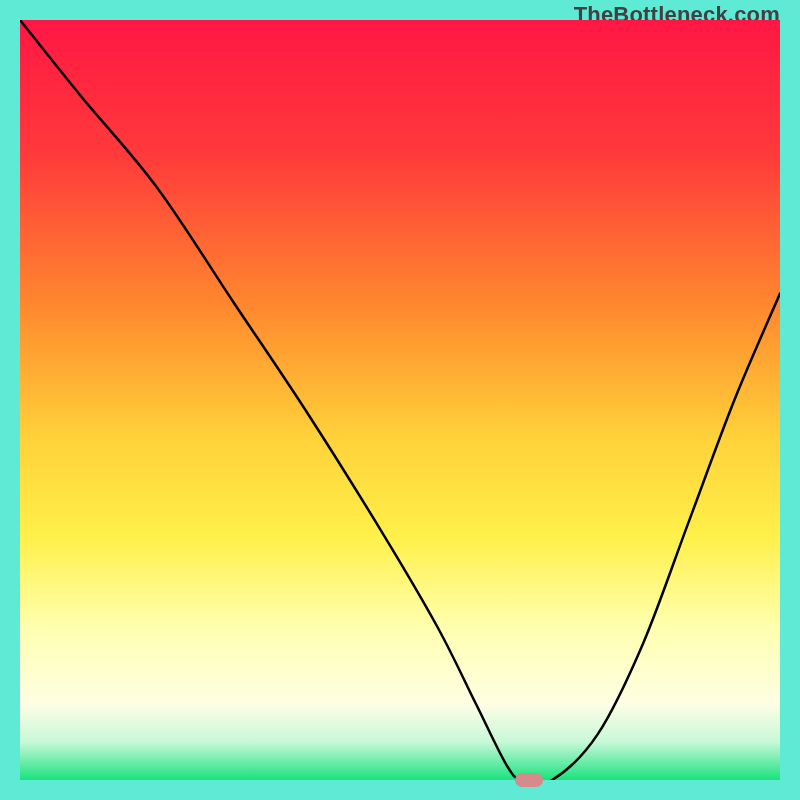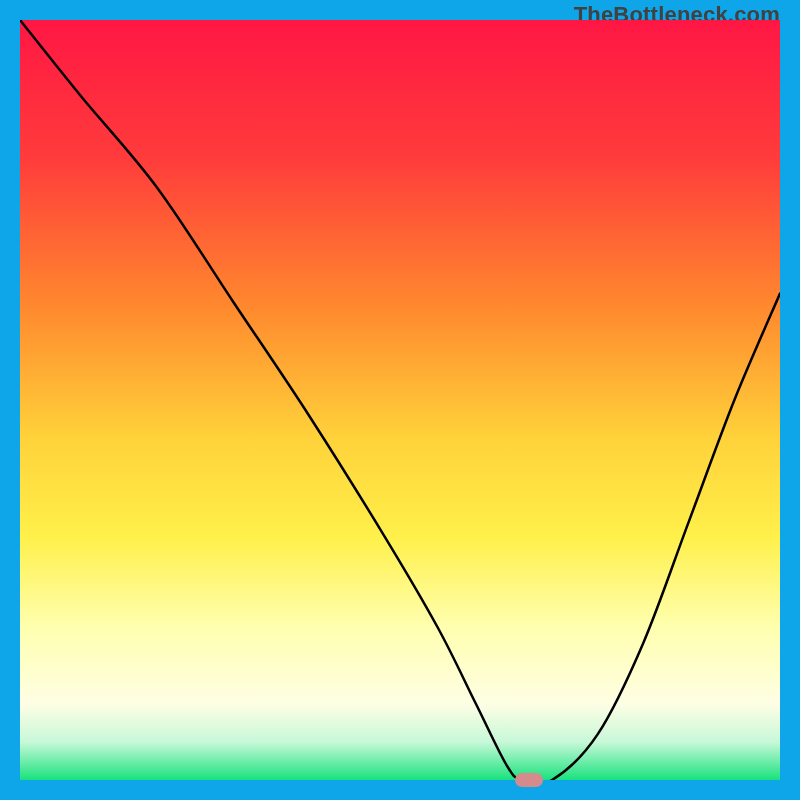--- a/index.html
+++ b/index.html
@@ -1,20 +1,20 @@
 <!DOCTYPE html>
 <html><head>
 <meta charset="utf-8">
 <style>
   * { margin: 0; padding: 0; box-sizing: border-box; }
   html, body { width: 800px; height: 800px; overflow: hidden; }
   .frame {
     width: 800px;
     height: 800px;
-    background: #0ea5e9;
+    background: #5eead4;
     position: relative;
   }
   .plot {
     position: absolute;
     left: 20px;
     top: 20px;
     width: 760px;
     height: 760px;
   }
   .plot svg { display: block; }

